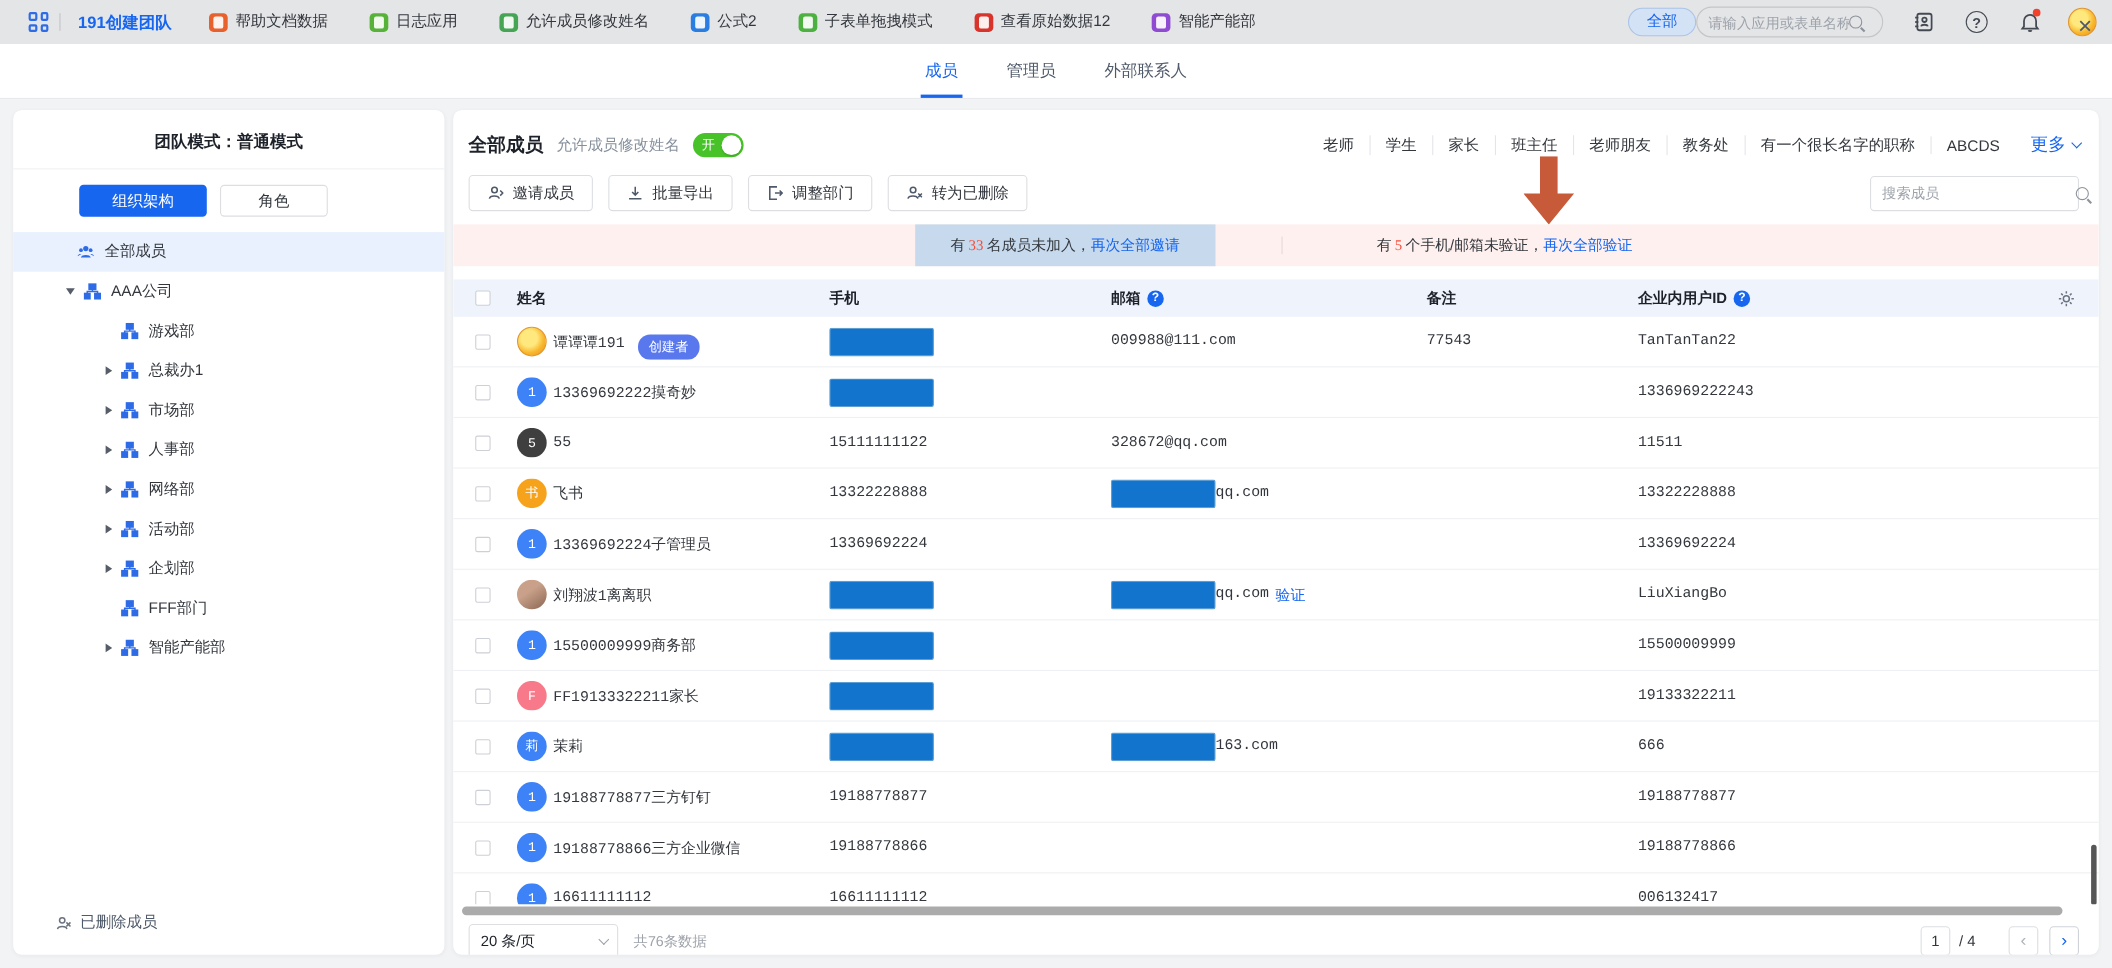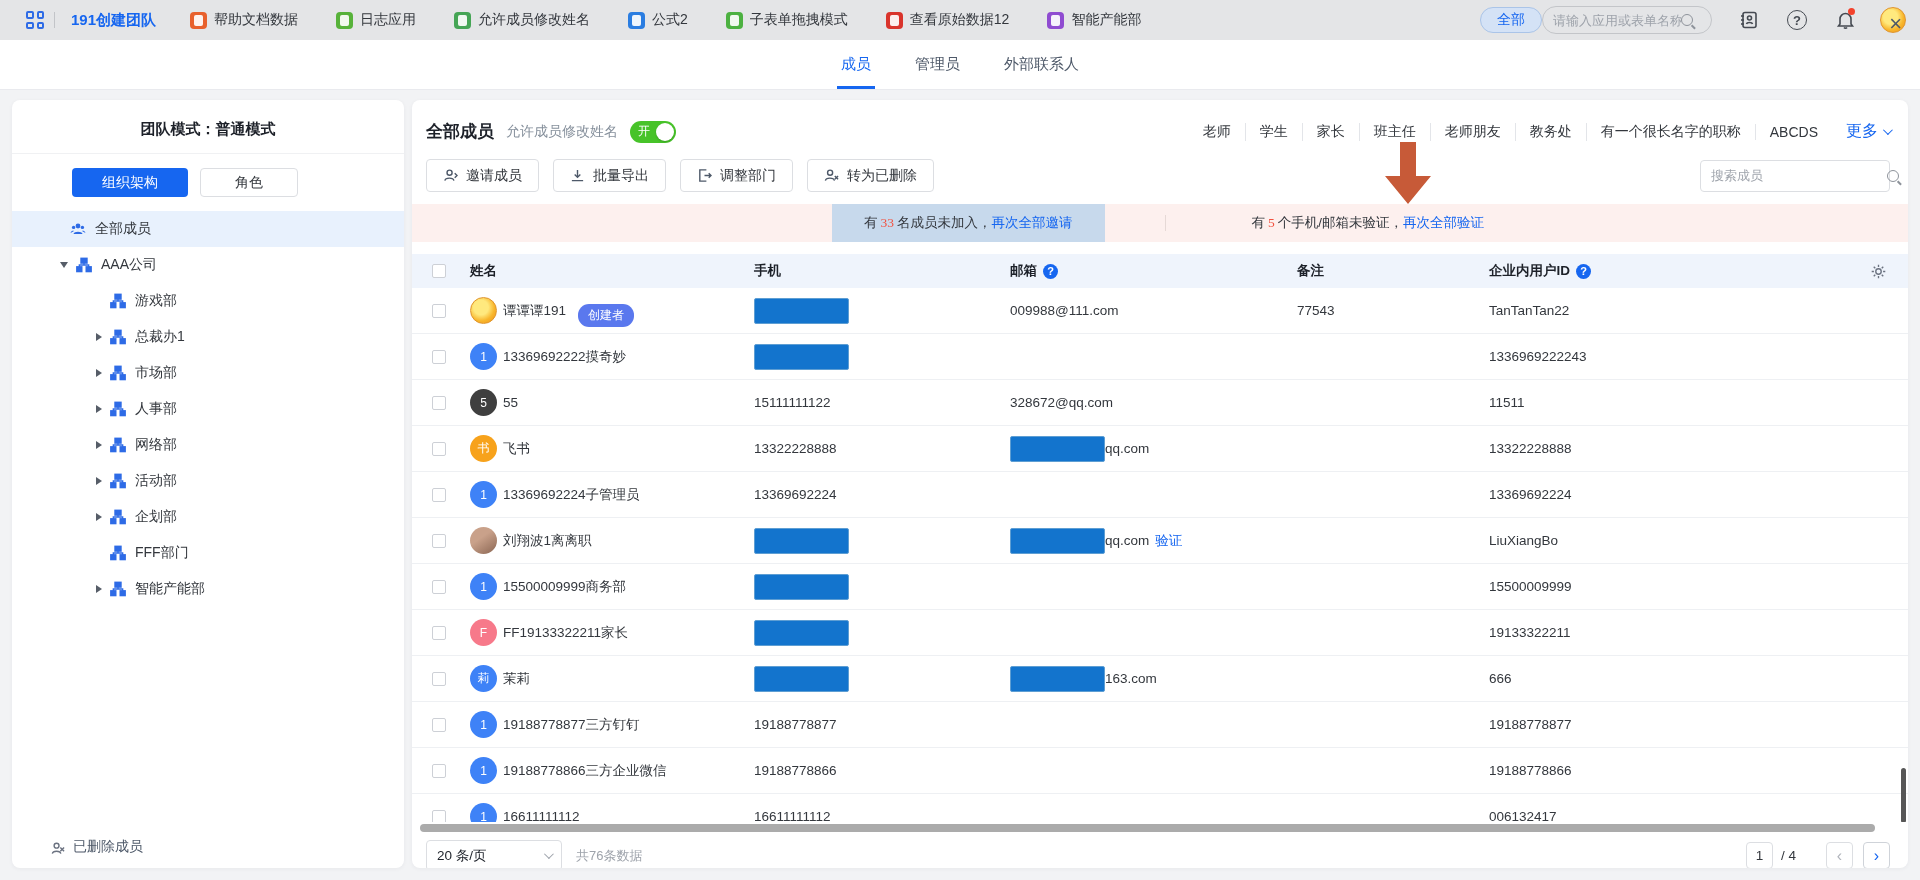--- a/index.html
+++ b/index.html
@@ -59,21 +59,21 @@
   .vbtn.off { background:#fff; color:#33373d; border:1px solid #dcdee2; padding:0 34px; }
   .tree { margin-top:6px; }
   .tree-row { height:36px; display:flex; align-items:center; font-size:14px; color:#33373d; cursor:pointer; }
   .tree-row.sel { background:#e8f1fd; }
   .caret { width:0; height:0; margin-right:8px; flex:0 0 auto; }
   .caret.right { border-left:6px solid #565d68; border-top:4.5px solid transparent; border-bottom:4.5px solid transparent; }
   .caret.down { border-top:6px solid #565d68; border-left:4.5px solid transparent; border-right:4.5px solid transparent; }
   .caret.none { width:6px; border:0; }
   .t-ic { width:16px; height:16px; margin-right:9px; flex:0 0 auto; }
   .deleted-row { position:absolute; left:0; bottom:12px; width:100%; height:34px; display:flex;
-    align-items:flex-end; padding-left:38px; color:#4e5969; font-size:14px; cursor:pointer; gap:8px; }
+    align-items:center; padding-left:38px; color:#4e5969; font-size:14px; cursor:pointer; gap:8px; }
 
   
   .m-head { display:flex; align-items:center; padding:20px 18px 0 14px; }
   .m-title { font-size:17px; font-weight:bold; }
   .m-sub { font-size:14px; color:#86909c; margin-left:12px; }
   .toggle { margin-left:12px; width:46px; height:22px; border-radius:11px; background:#47c329; position:relative;
     cursor:pointer; color:#fff; font-size:12px; display:flex; align-items:center; padding-left:8px; }
   .toggle .knob { position:absolute; right:2px; top:2px; width:18px; height:18px; background:#fff; border-radius:50%;
     box-shadow:0 1px 2px rgba(0,0,0,.2); }
   .role-tags { margin-left:auto; display:flex; align-items:center; font-size:14px; color:#33373d; }
@@ -115,21 +115,21 @@
   .cell { padding-left:8px; display:flex; align-items:center; gap:6px; overflow:hidden; white-space:nowrap; }
   .avatar { width:27px; height:27px; border-radius:50%; color:#fff; font-size:12px; display:flex; align-items:center;
     justify-content:center; flex:0 0 auto; }
   .avatar.sun { background:radial-gradient(circle at 40% 38%, #ffe97e 0 34%, #f8b62c 62%, #ec8f17 100%); border:1px solid #e0952d; }
   .avatar.photo { background:linear-gradient(145deg,#c9a18a 0 40%,#8a6552 100%); }
   .badge { background:#5a78ee; color:#fff; font-size:12px; border-radius:11px; padding:3px 10px; margin-left:6px;margin-top:10px; }
   .redact { width:95px; height:26px; background:#1374cd; border-radius:2px; border:1px solid #5e9ed3; flex:0 0 auto; }
   .redact.sm { width:95px; }
   .v-link { color:#1666f0; cursor:pointer; margin-left:6px; }
   .gear { justify-self:center; cursor:pointer; }
-  .rows-clip { height:534px; overflow:hidden; position:relative; }
+  .rows-clip { height:534px; overflow:hidden; position:relative;font-family:Liberation Mono, monospace; }
 
   
   .hscroll { margin:2px 0 0 8px; width:1455px; height:8px; border-radius:4px; background:#ababab; }
   .vthumb { position:absolute; right:2px; top:480px; width:5px; height:55px; border-radius:3px; background:#565656; }
 
   
   .m-footer { display:flex; align-items:center; padding:8px 18px 0 14px; }
   .psize { width:136px; height:31px; border:1px solid #dcdee2; border-radius:4px; display:flex; align-items:center;
     justify-content:space-between; padding:0 10px; font-size:13.5px; cursor:pointer; }
   .psize .chev { border-color:#9ea3ab; }

